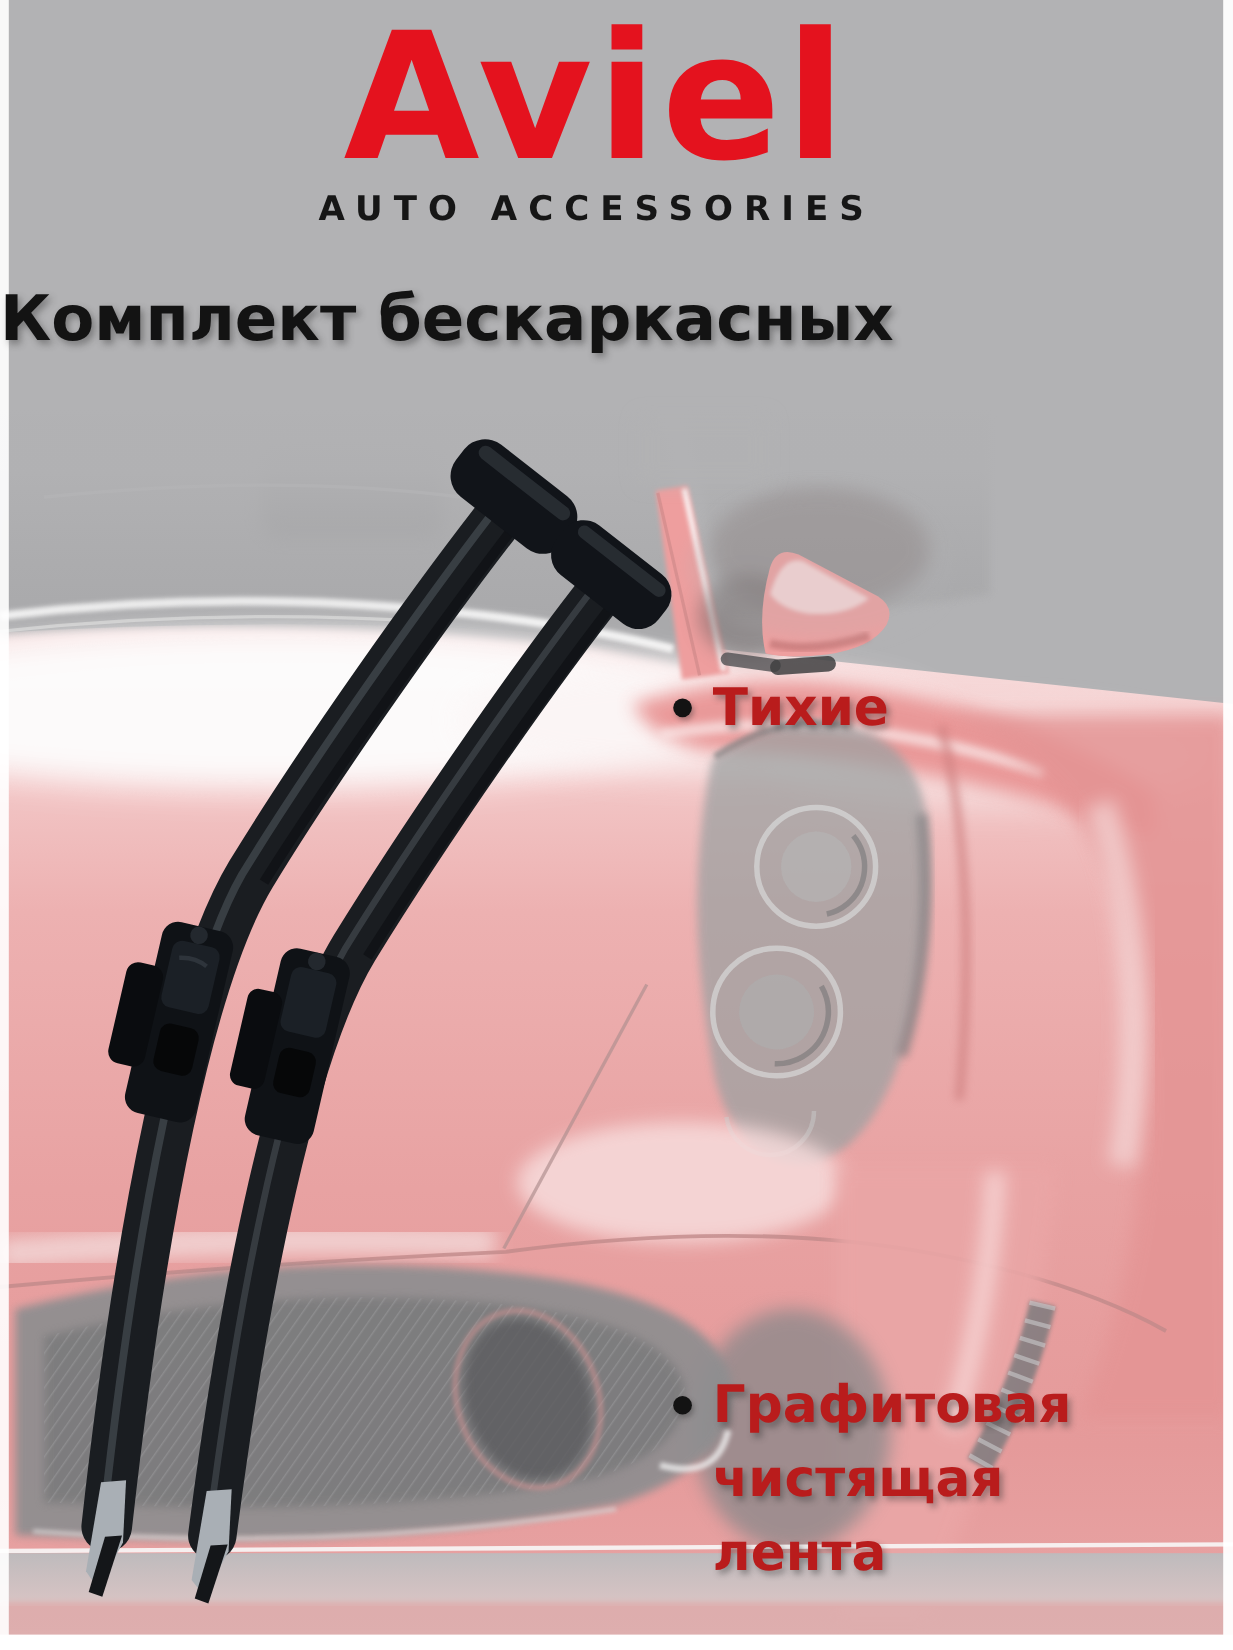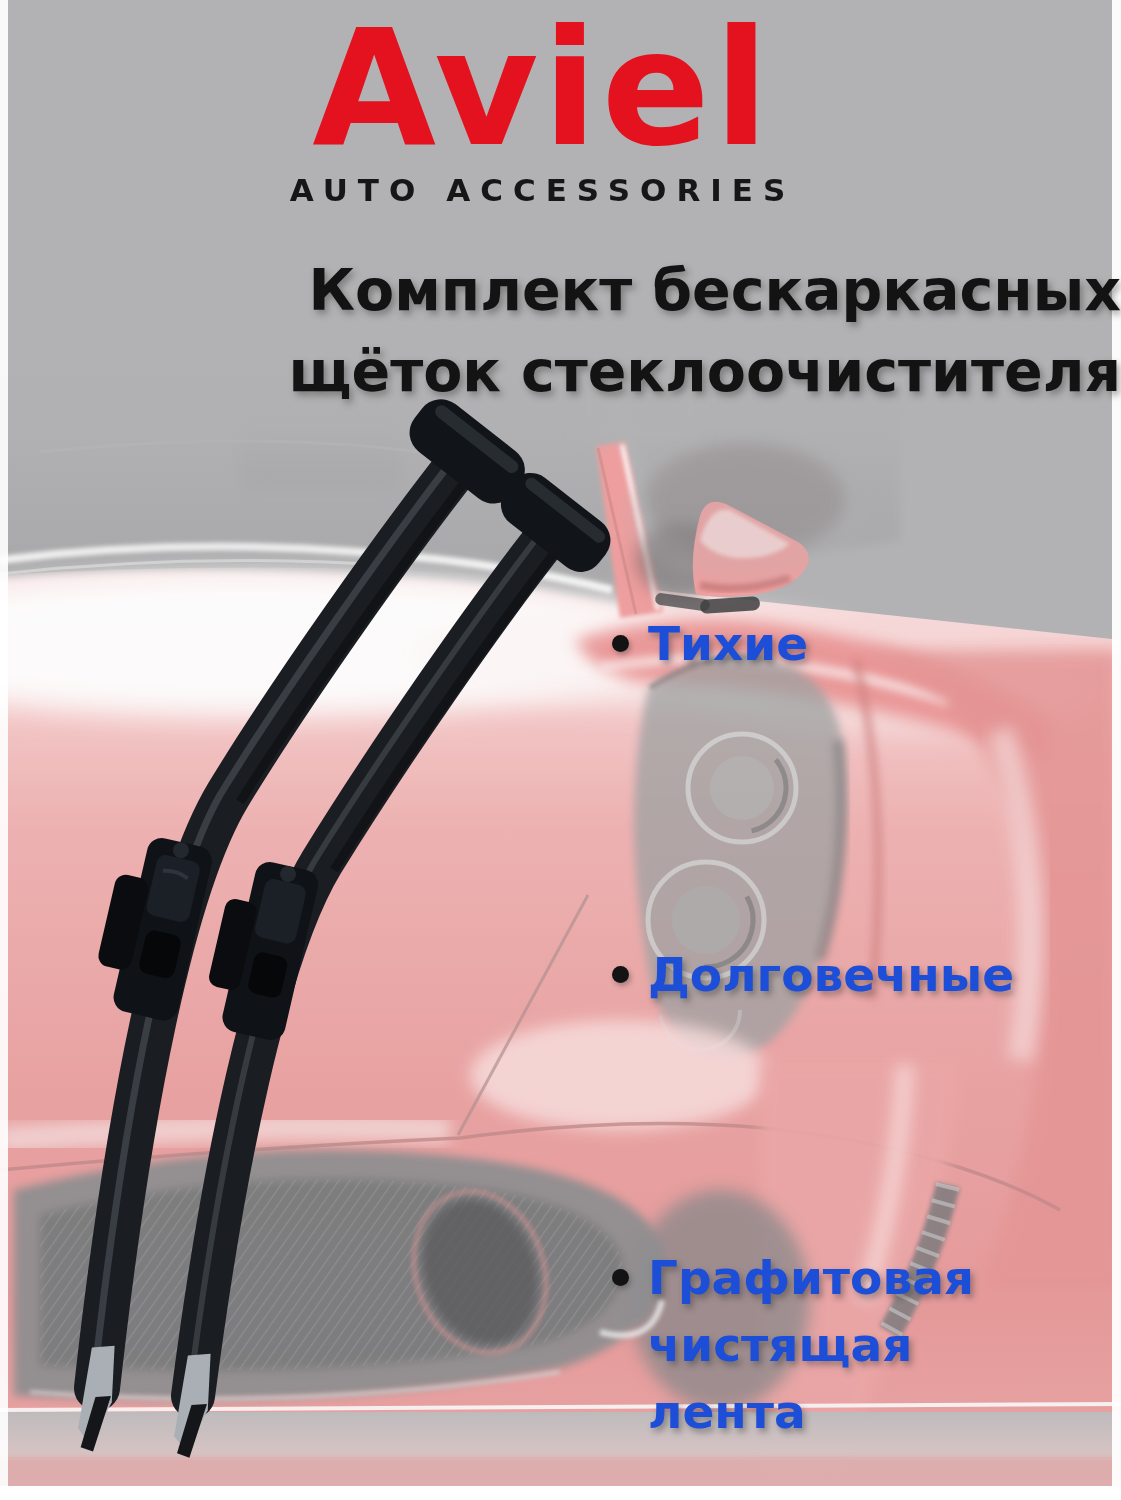--- a/index.html
+++ b/index.html
@@ -9,33 +9,33 @@
   }
   svg.photo{position:absolute;left:0;top:0;width:1121px;height:1500px;display:block;}
   .logo{position:absolute;top:14px;left:0;right:0;text-align:center;transform:translateX(-18px);}
   .logo-word{
     font-size:160px;line-height:150px;font-weight:700;letter-spacing:4px;color:#e4121e;
   }
   .logo-tag{
     margin-top:8px;font-size:31px;font-weight:700;letter-spacing:10px;color:#161616;
   }
   .title{
-    position:absolute;top:250px;left:0;width:100%;text-align:right;
+    position:absolute;top:250px;left:0;width:100%;text-align:left;
     font-size:57px;line-height:81px;font-weight:700;color:#131313;
     text-shadow:3px 4px 7px rgba(50,50,50,.42);
   }
   ul.features{position:absolute;left:612px;top:0;margin:0;padding:0;list-style:none;width:470px;height:1500px;}
   ul.features li{position:absolute;left:0;display:flex;align-items:flex-start;}
   .f1{top:610px}.f2{top:710px}.f3{top:827px}.f4{top:941px}.f5{top:1057px}.f6{top:1244px}
   .dot{
     flex:none;width:17px;height:17px;border-radius:50%;background:#131313;
     margin:25px 19px 0 0;box-shadow:2px 3px 5px rgba(50,50,50,.35);
   }
   .ft{
-    display:block;width:414px;font-size:47px;line-height:67px;font-weight:700;color:#1d4ed8;
+    display:block;width:414px;font-size:47px;line-height:67px;font-weight:700;color:#b91c1c;
     text-shadow:3px 4px 6px rgba(50,50,50,.42);
   }
 </style>
 </head>
 <body>
 
 <div class="canvas">
 
   <svg class="photo" viewBox="0 0 1121 1500" aria-hidden="true">
     <defs>
@@ -222,31 +222,26 @@
     </g>
   </svg>
 
   <div class="logo">
     <div class="logo-word">Aviel</div>
     <div class="logo-tag">AUTO ACCESSORIES</div>
   </div>
 
   <div class="title">
     <div>Комплект бескаркасных</div>
-    <div>щёток стеклоочистителя</div>
   </div>
 
   <ul class="features">
     <li class="f1">
       <span class="dot"></span>
       <span class="ft">Тихие</span>
-    </li>
-    <li class="f4">
-      <span class="dot"></span>
-      <span class="ft">Долговечные</span>
     </li>
     <li class="f6">
       <span class="dot"></span>
       <span class="ft">Графитовая чистящая лента</span>
     </li>
   </ul>
 
 </div>
 
 </body></html>

